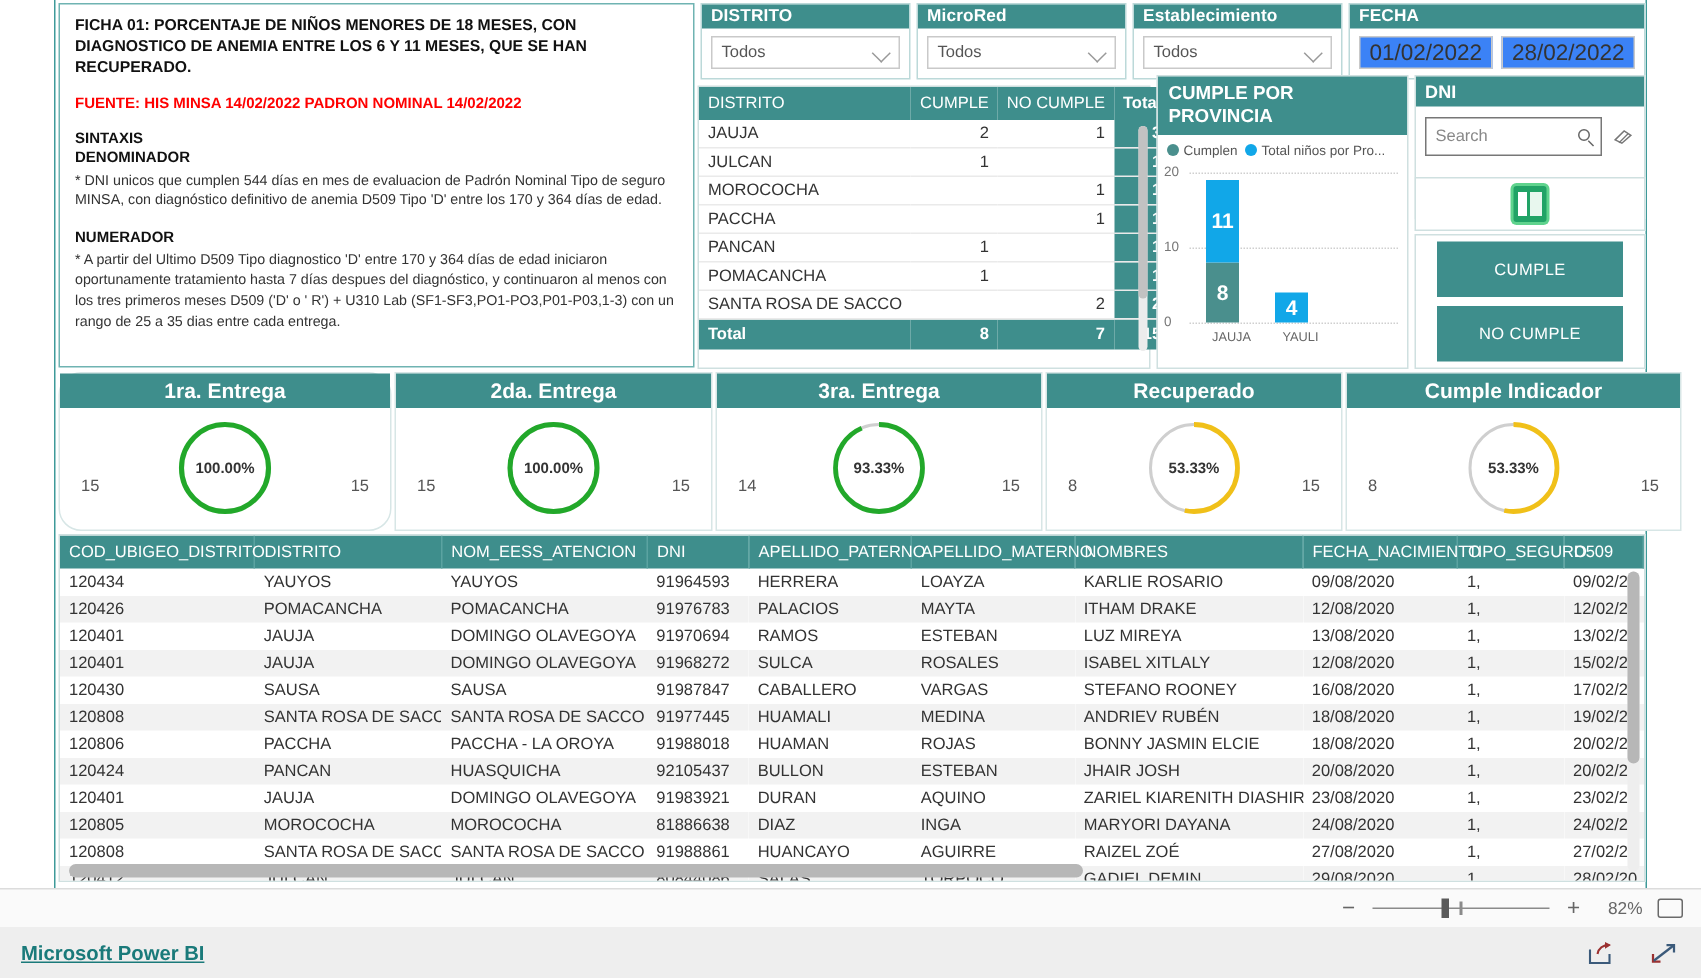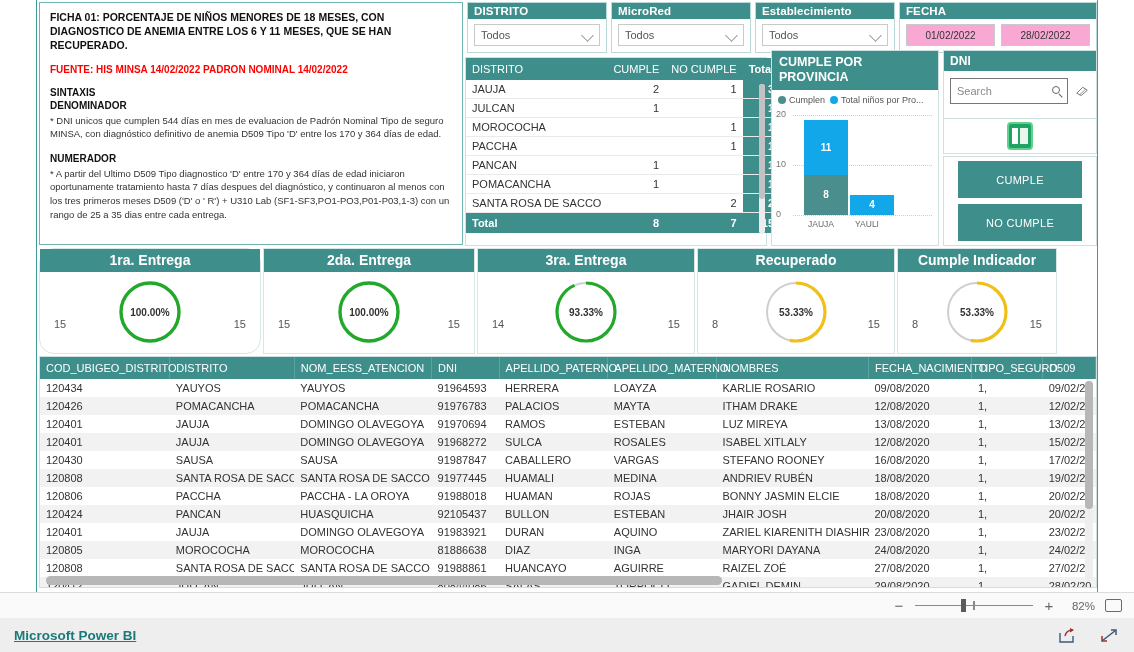--- a/index.html
+++ b/index.html
@@ -53,22 +53,22 @@
   }
   .dd .chev { position:absolute; right:7px; top:6px; width:9px; height:9px;
     border-right:1.4px solid #999; border-bottom:1.4px solid #999;
     transform: rotate(45deg); }
   #sl-distrito { left:430px; width:140px; }
   #sl-microred { left:574px; width:140px; }
   #sl-estab    { left:718px; width:140px; }
   #sl-fecha    { left:862px; width:198px; }
   .date-row { display:flex; gap:6px; }
   .date-box {
-    border:1px solid #c9c9c9; background:#f9a8d4; height:22px; flex:1;
-    font-size:10px; color:#333; display:flex; align-items:center; justify-content:center;
+    border:1px solid #c9c9c9; background:#3b82f6; height:22px; flex:1;
+    font-size:15px; color:#333; display:flex; align-items:center; justify-content:center;
   }
 
   
   #matrix { left:428px; top:57px; width:302px; height:189px; border:1px solid #cfe0e0; }
   #matrix table { width:100%; border-collapse:collapse; font-size:11px; }
   #matrix thead th {
     background:#3e8e8c; color:#fff; font-weight:normal; font-size:11px;
     text-align:left; padding:5px 6px; white-space:nowrap;
   }
   #matrix thead th.num { text-align:right; }
@@ -93,21 +93,21 @@
   #barchart .chart-title {
     background:#3e8e8c; color:#fff; font-weight:bold; font-size:12.5px;
     padding:4px 7px 5px 7px; line-height:1.18;
   }
   #bc-legend { display:flex; align-items:flex-end; gap:5px; padding:5px 4px 2px 6px; font-size:9px; color:#555; }
   #bc-legend .li { display:flex; align-items:center; gap:3px; white-space:nowrap; }
   #bc-legend .dot { width:8px; height:8px; border-radius:50%; display:inline-block; }
   #bc-plot { position:relative; height:125px; margin:2px 4px 0 4px; }
   .bc-ytick { position:absolute; left:0; font-size:9px; color:#777; }
   .bc-grid { position:absolute; left:17px; right:2px; border-top:1px dotted #cfcfcf; }
-  .bc-seg { position:absolute; width:44px; color:#fff; font-size:10px; font-weight:bold;
+  .bc-seg { position:absolute; width:22px; color:#fff; font-size:14px; font-weight:bold;
             display:flex; align-items:center; justify-content:center; }
   .bc-xlabel { position:absolute; font-size:8.5px; color:#666; text-align:center; width:46px; }
   #bc-axistitle { text-align:center; font-size:8.5px; color:#666; margin-top:13px; }
 
   
   #dni { left:906px; top:50px; width:154px; height:96px; border:1px solid #cfe0e0; }
   #dni .card-title { font-size:12px; padding:3px 6px; }
   #dni-search-row { display:flex; align-items:center; padding:7px 6px; gap:6px; }
   #dni-search {
     position:relative; flex:1; height:26px; border:1.4px solid #777; background:#fff;
@@ -144,21 +144,21 @@
   .kpi-min { left:14px; } .kpi-max { right:14px; }
   .ring-wrap { position:absolute; left:50%; top:6px; transform:translateX(-50%);
     width:68px; height:68px; }
   .ring-label { position:absolute; left:0; top:0; width:68px; height:68px;
     display:flex; align-items:center; justify-content:center;
     font-size:10px; font-weight:bold; color:#333; }
   #kpi1 { left:2px;   width:222px;border-radius:15px; }
   #kpi2 { left:226px; width:212px; }
   #kpi3 { left:440px; width:218px; }
   #kpi4 { left:660px; width:198px; }
-  #kpi5 { left:860px; width:160px; }
+  #kpi5 { left:860px; width:224px; }
 
   
   #datatable { left:2px; top:356px; width:1058px; height:232px; border:1px solid #cfe0e0;
     overflow:hidden; }
   #dt-inner { position:relative; width:100%; height:100%; }
   #datatable table { width:100%; border-collapse:collapse; font-size:11px;
     table-layout:fixed; }
   #datatable thead th {
     background:#3e8e8c; color:#fff; font-weight:normal; font-size:11px; text-align:left;
     padding:5px 6px; white-space:nowrap; border-right:1px solid #5ba3a1;

